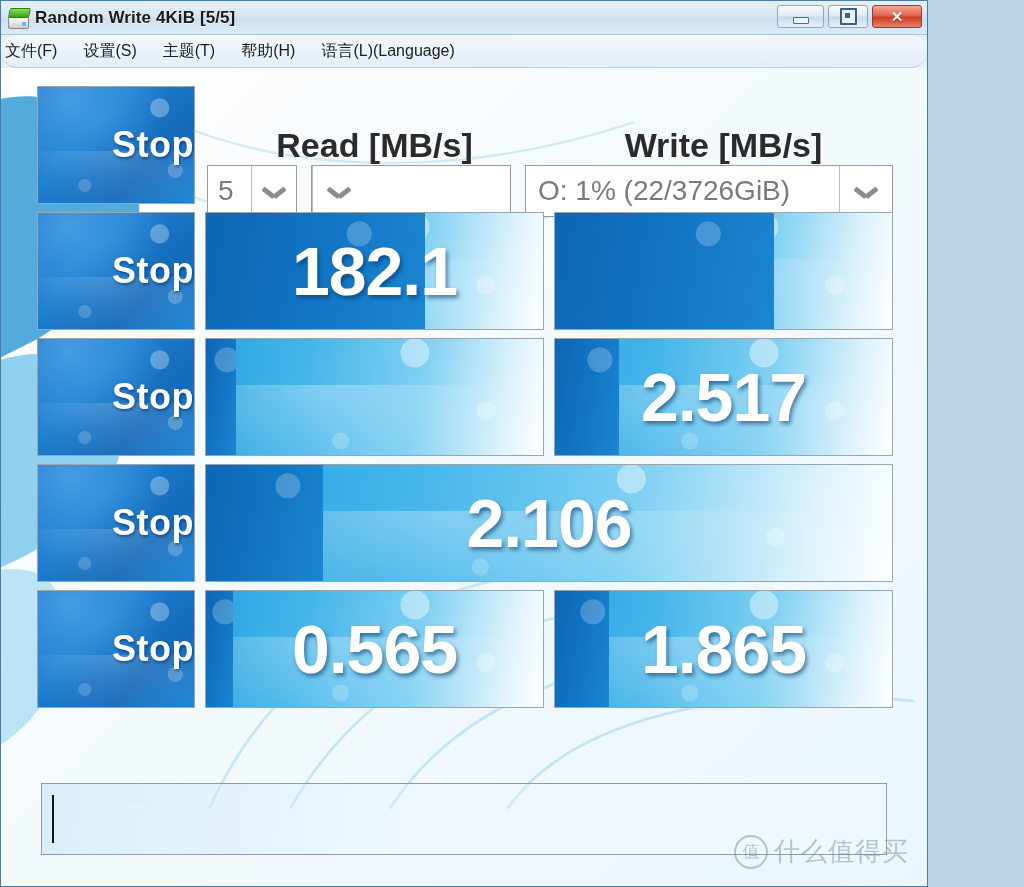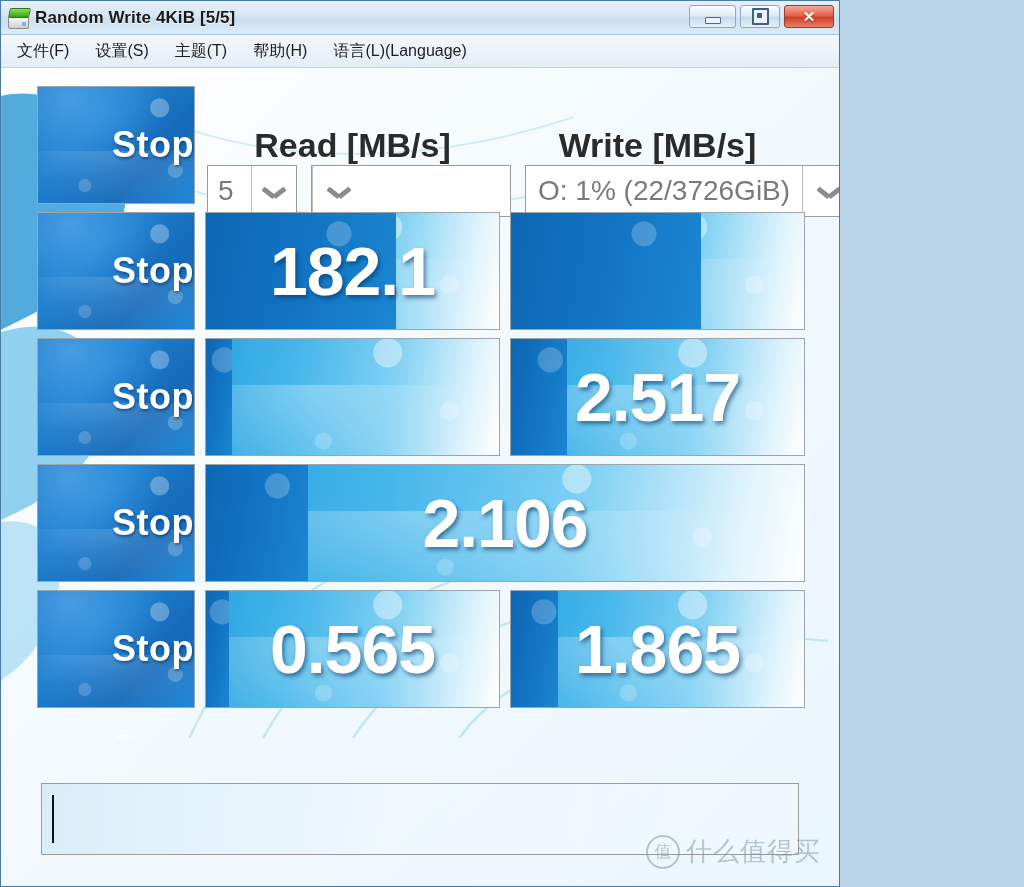--- a/index.html
+++ b/index.html
@@ -2,21 +2,21 @@
 <html><head>
 <meta charset="utf-8">
 <style>
   html,body{margin:0;padding:0;}
   body{
     width:1024px;height:887px;overflow:hidden;
     font-family:"Liberation Sans", sans-serif;
     background:#b9d4e8;
   }
   .window{
-    position:relative;width:840px;height:887px;box-sizing:border-box;
+    position:relative;width:928px;height:887px;box-sizing:border-box;
     border:1px solid #4a7ba6;
     background:linear-gradient(180deg,#e8f1f9 0%,#dbe9f5 100%);
     overflow:hidden;
   }
   
   .titlebar{
     position:relative;height:34px;box-sizing:border-box;
     background:linear-gradient(180deg,#e7f0f9 0%,#d7e6f3 45%,#cbdff0 55%,#dcebf7 100%);
     border-bottom:1px solid #a8c4dc;
     display:flex;align-items:center;
@@ -56,21 +56,21 @@
   }
   .g-min{width:14px;height:5px;border:1px solid #4a6c8c;background:#eaf3fb;border-radius:1px;margin-top:7px;}
   .g-max{width:13px;height:13px;border:2px solid #3e5f7e;background:#eaf3fb;border-radius:1px;position:relative;}
   .g-max:after{content:"";position:absolute;left:3px;top:3px;width:5px;height:5px;background:#3e5f7e;}
   .g-close{color:#fff;font-size:15px;font-weight:bold;line-height:1;text-shadow:0 1px 1px rgba(0,0,0,.45);}
   
   .menubar{
     height:33px;box-sizing:border-box;
     background:linear-gradient(180deg,#f2f7fc 0%,#e4eef7 100%);
     border-bottom:1px solid #bcd2e4;
-    display:flex;align-items:center;padding-left:12px;gap:18px;
+    display:flex;align-items:center;padding-left:0;gap:18px;border-radius:16px;
   }
   .menu-item{
     font-size:16px;color:#1d1d1d;padding:2px 4px;white-space:nowrap;cursor:default;
   }
   
   .content{
     position:relative;height:819px;
     background:linear-gradient(135deg,#ffffff 0%,#f4fafd 40%,#eaf6fd 100%);
     overflow:hidden;
   }

